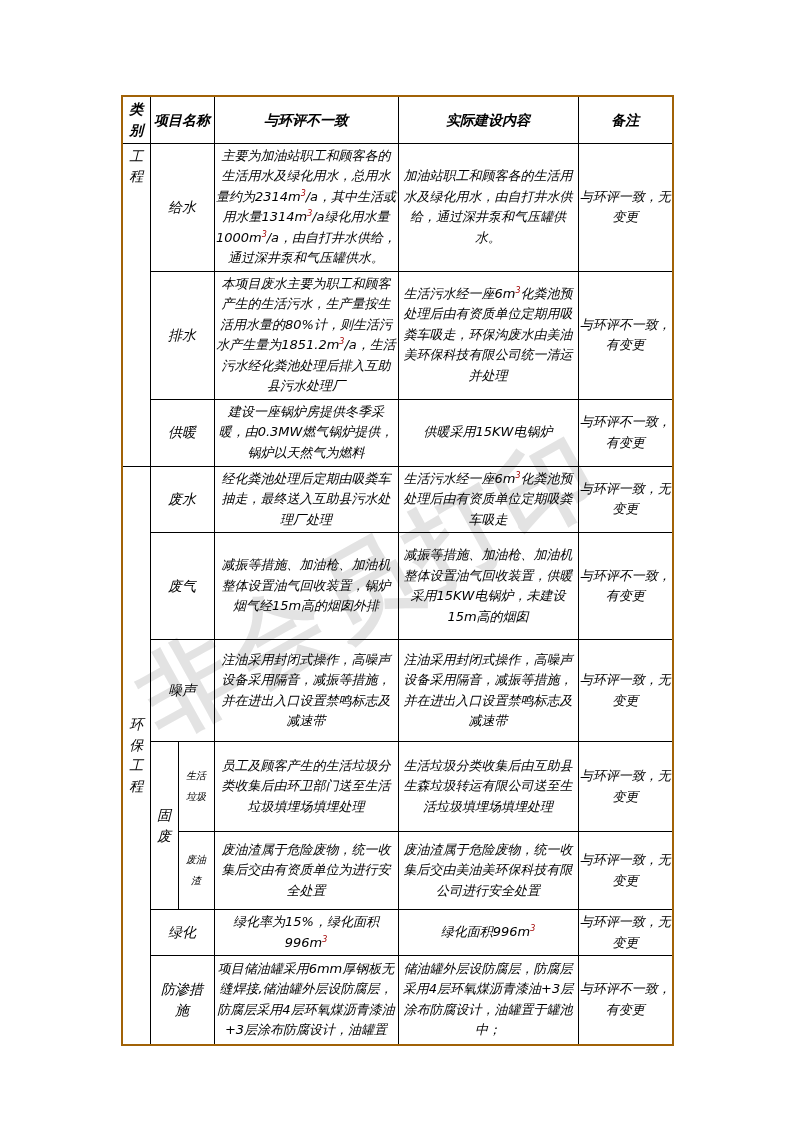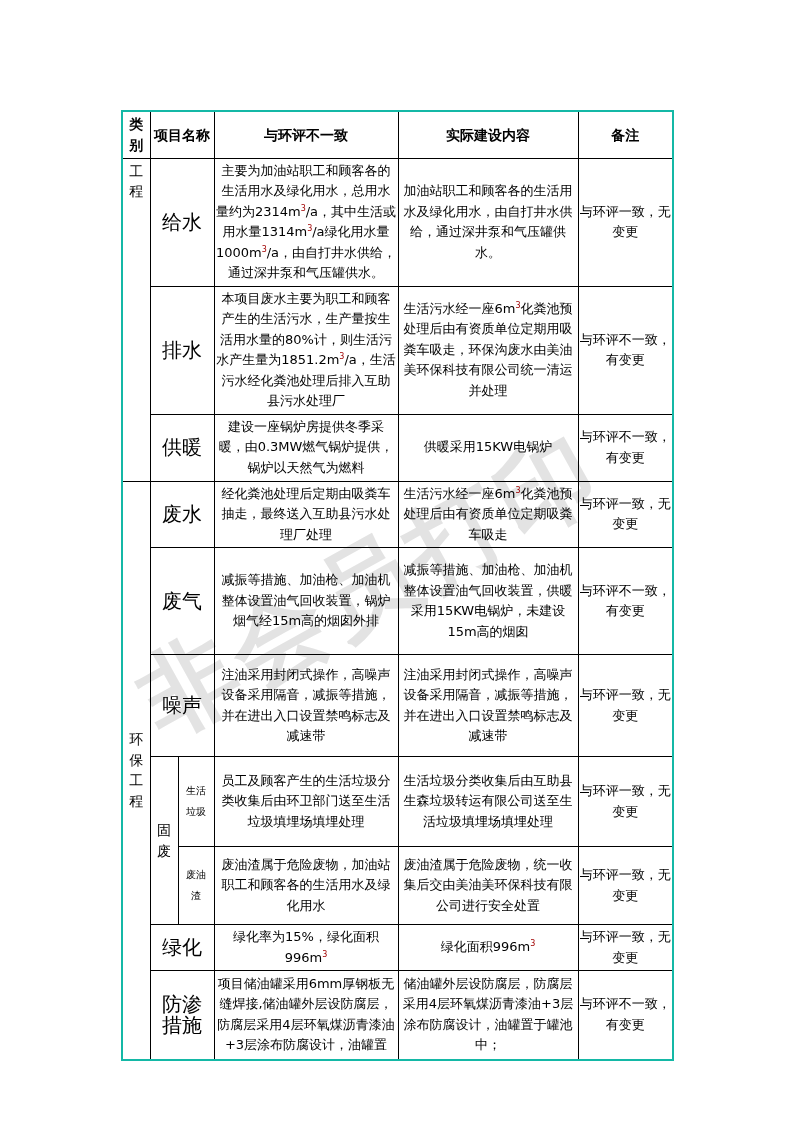--- a/index.html
+++ b/index.html
@@ -6,41 +6,41 @@
   body{font-family:"DejaVu Sans",sans-serif;color:#000;}
   .page{position:relative;width:793px;height:1122px;background:#ffffff;overflow:hidden;}
 
   .watermark{
     position:absolute;left:110px;top:500px;width:600px;
     font-size:96px;font-weight:700;letter-spacing:6px;white-space:nowrap;
     color:#e3e3e3;transform:rotate(-29deg);z-index:0;user-select:none;
   }
 
   table.cmp{
-    position:absolute;left:121px;top:110px;z-index:1;
+    position:absolute;left:121px;top:95px;z-index:1;
     border-collapse:collapse;table-layout:fixed;width:551px;
-    border:2px solid #14b8a6;
-    font-size:13px;line-height:20.5px;
+    border:2px solid #a16207;
+    font-size:13px;line-height:20.5px;font-style:italic;
   }
   table.cmp td, table.cmp th{
     border:1px solid #000;vertical-align:middle;text-align:center;
     overflow:hidden;word-break:normal;line-break:strict;
     background:transparent;box-sizing:border-box;
   }
   table.cmp th{font-size:14px;font-weight:700;padding:2px 2px;}
   tr.h-hdr{height:47px;}
   tr.r0{height:123px;} tr.r1{height:123px;} tr.r2{height:67px;}
   tr.r3{height:63px;}  tr.r4{height:107px;} tr.r5{height:102px;}
   tr.r6{height:90px;}  tr.r7{height:78px;}  tr.r8{height:38px;}
   tr.r9{height:89px;}
 
   td.cat{padding:2px 2px;font-size:14px;}
   td.cat.vtop{vertical-align:top;margin-left:8px;}
   td.subcat{padding:2px 3px;font-size:14px;margin-left:18px;}
-  td.name{padding:2px 8px;font-size:20px;}
+  td.name{padding:2px 8px;font-size:14px;}
   td.name2{padding:2px 6px;font-size:10px;}
   td.eia{padding:2px 1px;margin-left:12px;}
   td.act{padding:2px 4px;}
   td.rem{padding:2px 0;}
   td.al{text-align:left;}
   td sup{font-size:8px;color:#a00000;vertical-align:super;line-height:0;}
 </style>
 </head>
 <body>
 
@@ -114,21 +114,21 @@
     <tr class="r6">
       <td class="subcat" rowspan="2">固废</td>
       <td class="name2">生活垃圾</td>
       <td class="eia">员工及顾客产生的生活垃圾分类收集后由环卫部门送至生活垃圾填埋场填埋处理</td>
       <td class="act">生活垃圾分类收集后由互助县生森垃圾转运有限公司送至生活垃圾填埋场填埋处理</td>
       <td class="rem">与环评一致，无变更</td>
     </tr>
 
     <tr class="r7">
       <td class="name2">废油渣</td>
-      <td class="eia">废油渣属于危险废物，加油站职工和顾客各的生活用水及绿化用水</td>
+      <td class="eia">废油渣属于危险废物，统一收集后交由有资质单位为进行安全处置</td>
       <td class="act al">废油渣属于危险废物，统一收集后交由美油美环保科技有限公司进行安全处置</td>
       <td class="rem">与环评一致，无变更</td>
     </tr>
 
     <tr class="r8">
       <td class="name" colspan="2">绿化</td>
       <td class="eia al">绿化率为15%，绿化面积996m<sup>3</sup></td>
       <td class="act al">绿化面积996m<sup>3</sup></td>
       <td class="rem">与环评一致，无变更</td>
     </tr>

